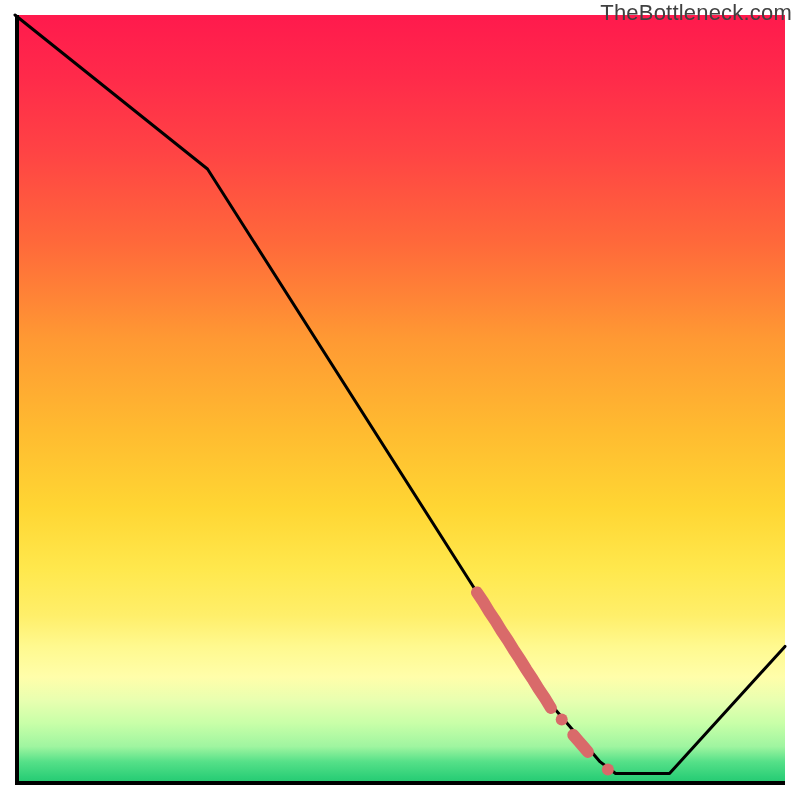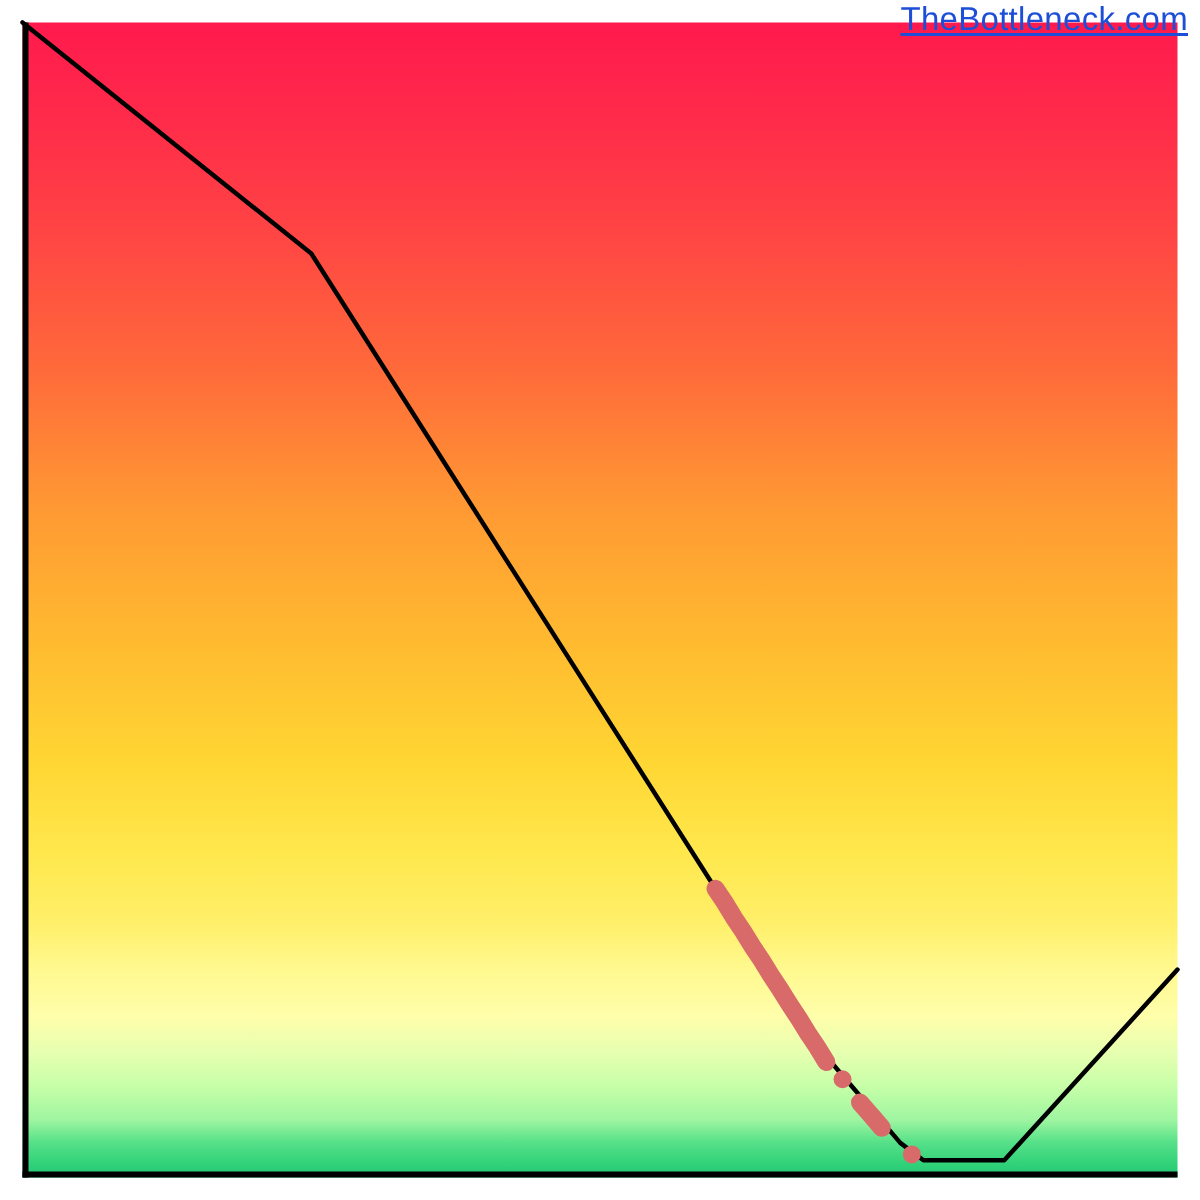--- a/index.html
+++ b/index.html
@@ -54,25 +54,24 @@
     left: 15px;
     top: 781px;
     width: 770px;
     height: 4px;
     background: #000;
   }
   .watermark {
     position: absolute;
     top: 0px;
     right: 8px;
-    color: #1d4ed8;
+    color: #404040;
     font-size: 22px;
     font-weight: 500;
     letter-spacing: 0.2px;
-    text-decoration: underline;
   }
   svg.overlay {
     position: absolute;
     left: 15px;
     top: 15px;
     width: 770px;
     height: 770px;
     overflow: visible;
   }
 </style>

